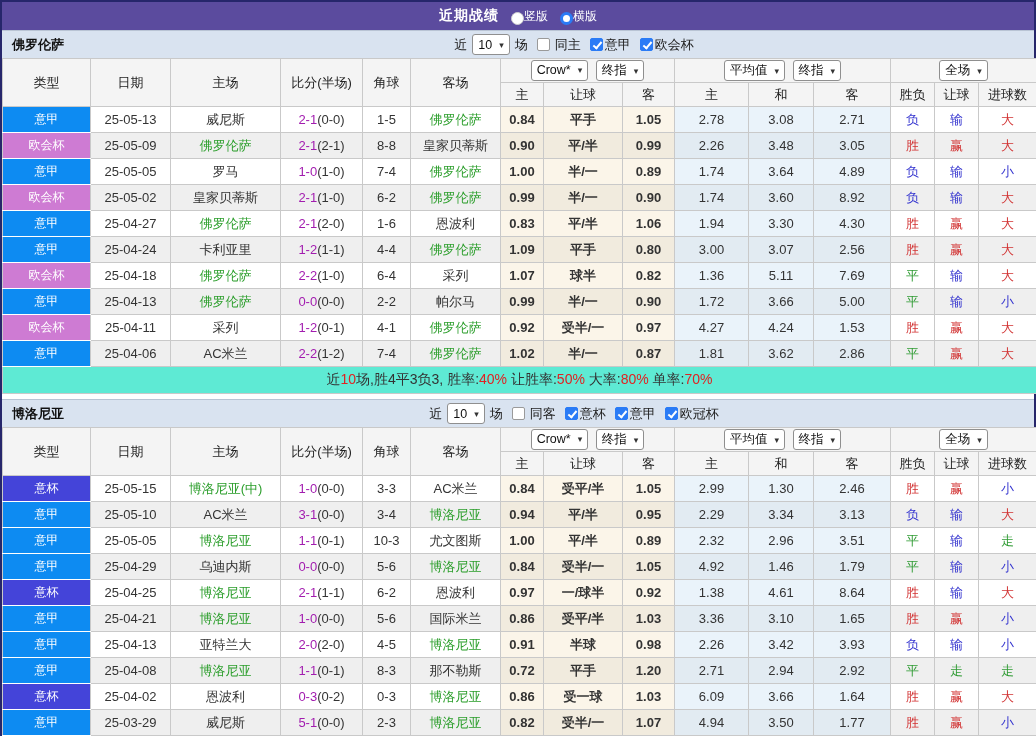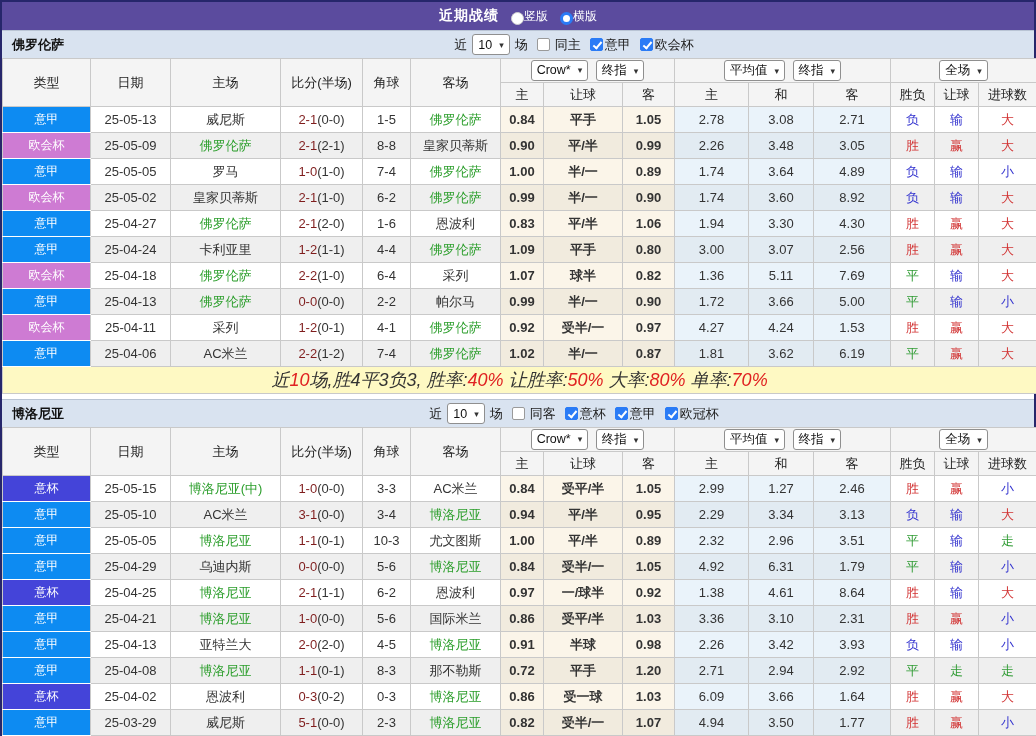--- a/index.html
+++ b/index.html
@@ -33,23 +33,23 @@
   thead th{background:#f4f4f4;font-weight:normal;color:#222;font-size:13px;}
   tr.hA th{height:23px;}
   tr.hB th{height:23px;}
   tbody td{height:25px;color:#333;background:#fff;}
   tbody tr.alt td{background:#efefef;}
   tbody td.c-odds{background:#fbf5e9;font-weight:bold;}
   tbody tr.alt td.c-odds{background:#f1ebde;}
   tbody td.c-avg{background:#eaf3fa;}
   tbody tr.alt td.c-avg{background:#e2ebf2;}
   td.c-type{color:#fff;font-size:12px;border-bottom:1px solid #fff;}
-  .score{color:#7f1d1d;text-align:center;}
+  .score{color:#a21caf;text-align:center;}
   .half{color:#333;}
-  tfoot td{height:26px;background:#fef9c3;font-size:18px;font-style:italic;}
+  tfoot td{height:26px;background:#5eead4;font-size:14px;}
   .red{color:#e02222;}
   .dk{color:#333;}
 </style>
 </head>
 <body>
 
 <div class="page">
 
   <div class="titlebar">
     <span class="t">近期战绩</span>
@@ -323,21 +323,21 @@
             <td>25-04-06</td>
             <td>AC米兰</td>
             <td><span class="score">2-2</span><span class="half">(1-2)</span></td>
             <td>7-4</td>
             <td style="color: rgb(43, 158, 43);">佛罗伦萨</td>
             <td class="c-odds">1.02</td>
             <td class="c-odds">半/一</td>
             <td class="c-odds">0.87</td>
             <td class="c-avg">1.81</td>
             <td class="c-avg">3.62</td>
-            <td class="c-avg">6.19</td>
+            <td class="c-avg">2.86</td>
             <td style="color: rgb(47, 155, 51);">平</td>
             <td style="color: rgb(210, 51, 51);">赢</td>
             <td style="color: rgb(210, 51, 51);">大</td>
           </tr>
 
       </tbody>
       <tfoot>
         <tr>
           <td colspan="15"><span class="dk">近</span><span class="red">10</span><span class="dk">场,胜4平3负3, 胜率:</span><span class="red">40%</span><span class="dk"> 让胜率:</span><span class="red">50%</span><span class="dk"> 大率:</span><span class="red">80%</span><span class="dk"> 单率:</span><span class="red">70%</span></td>
         </tr>
@@ -447,21 +447,21 @@
             <td class="c-type" style="background: rgb(68, 68, 217);">意杯</td>
             <td>25-05-15</td>
             <td style="color: rgb(43, 158, 43);">博洛尼亚(中)</td>
             <td><span class="score">1-0</span><span class="half">(0-0)</span></td>
             <td>3-3</td>
             <td>AC米兰</td>
             <td class="c-odds">0.84</td>
             <td class="c-odds">受平/半</td>
             <td class="c-odds">1.05</td>
             <td class="c-avg">2.99</td>
-            <td class="c-avg">1.27</td>
+            <td class="c-avg">1.30</td>
             <td class="c-avg">2.46</td>
             <td style="color: rgb(210, 51, 51);">胜</td>
             <td style="color: rgb(210, 51, 51);">赢</td>
             <td style="color: rgb(53, 53, 207);">小</td>
           </tr>
 
           <tr class="alt">
             <td class="c-type" style="background: rgb(13, 139, 242);">意甲</td>
             <td>25-05-10</td>
             <td>AC米兰</td>
@@ -501,21 +501,21 @@
             <td class="c-type" style="background: rgb(13, 139, 242);">意甲</td>
             <td>25-04-29</td>
             <td>乌迪内斯</td>
             <td><span class="score">0-0</span><span class="half">(0-0)</span></td>
             <td>5-6</td>
             <td style="color: rgb(43, 158, 43);">博洛尼亚</td>
             <td class="c-odds">0.84</td>
             <td class="c-odds">受半/一</td>
             <td class="c-odds">1.05</td>
             <td class="c-avg">4.92</td>
-            <td class="c-avg">6.31</td>
+            <td class="c-avg">1.46</td>
             <td class="c-avg">1.79</td>
             <td style="color: rgb(47, 155, 51);">平</td>
             <td style="color: rgb(53, 53, 207);">输</td>
             <td style="color: rgb(53, 53, 207);">小</td>
           </tr>
 
           <tr>
             <td class="c-type" style="background: rgb(68, 68, 217);">意杯</td>
             <td>25-04-25</td>
             <td style="color: rgb(43, 158, 43);">博洛尼亚</td>
@@ -538,21 +538,21 @@
             <td>25-04-21</td>
             <td style="color: rgb(43, 158, 43);">博洛尼亚</td>
             <td><span class="score">1-0</span><span class="half">(0-0)</span></td>
             <td>5-6</td>
             <td>国际米兰</td>
             <td class="c-odds">0.86</td>
             <td class="c-odds">受平/半</td>
             <td class="c-odds">1.03</td>
             <td class="c-avg">3.36</td>
             <td class="c-avg">3.10</td>
-            <td class="c-avg">2.31</td>
+            <td class="c-avg">1.65</td>
             <td style="color: rgb(210, 51, 51);">胜</td>
             <td style="color: rgb(210, 51, 51);">赢</td>
             <td style="color: rgb(53, 53, 207);">小</td>
           </tr>
 
           <tr>
             <td class="c-type" style="background: rgb(13, 139, 242);">意甲</td>
             <td>25-04-13</td>
             <td>亚特兰大</td>
             <td><span class="score">2-0</span><span class="half">(2-0)</span></td>

